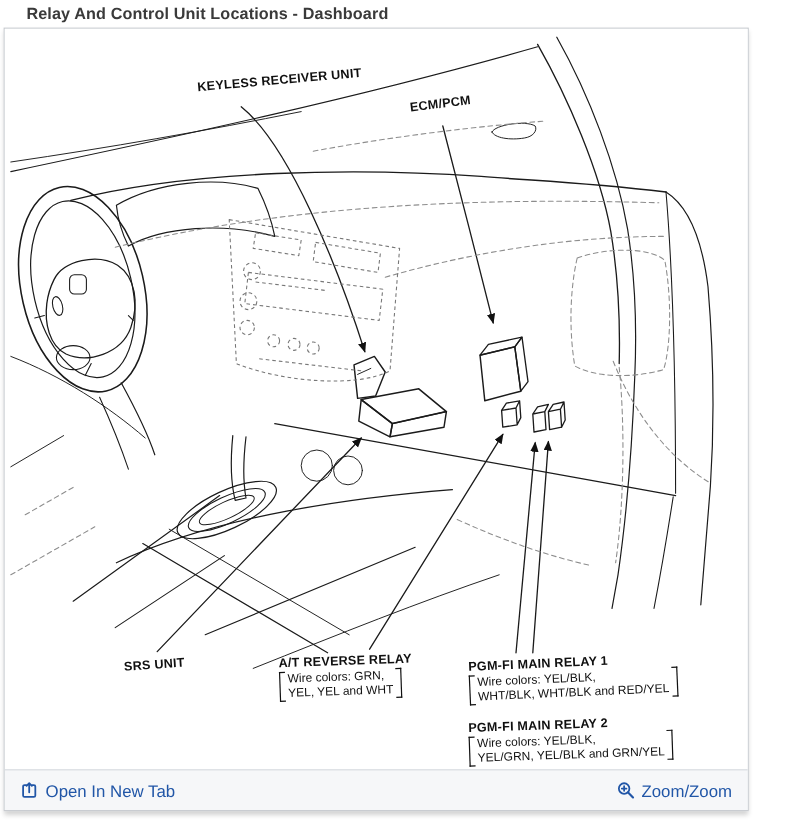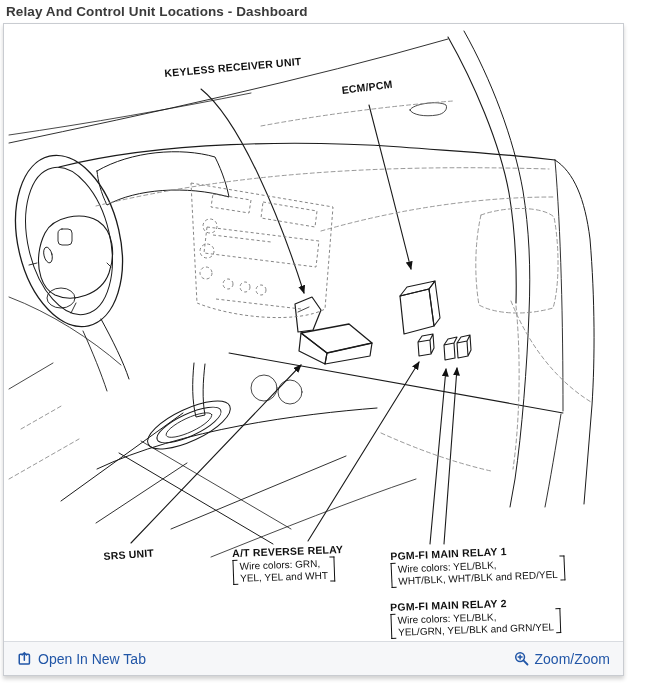--- a/index.html
+++ b/index.html
@@ -6,21 +6,21 @@
     --link:#2156a7; --title-text:#3a3a3a; --ink:#1b1b1b; --faint:#8d8d8d;
     --footer-bg:#f6f7f9; --panel-border:#c9ccd1;
   }
   *{box-sizing:border-box;}
   html,body{margin:0;padding:0;}
   body{
     width:664px;height:688px;position:relative;background:#fff;
     font-family:"Liberation Sans",sans-serif;overflow:hidden;
   }
   .page-title{
-    position:absolute;left:6px;top:4px;font-size:13.5px;font-weight:700;
+    position:absolute;left:22px;top:4px;font-size:13.5px;font-weight:700;
     color:var(--title-text);letter-spacing:.1px;
   }
   .panel{
     position:absolute;left:3px;top:23px;width:621px;height:653px;
     border:1px solid var(--panel-border);background:#fff;
     box-shadow:0 3px 4px rgba(0,0,0,.18);
   }
   .diagram{position:absolute;left:0;top:0;width:619px;height:617px;background:#fff;}
   .diagram svg{position:absolute;left:0;top:0;}
   .dlabel{

